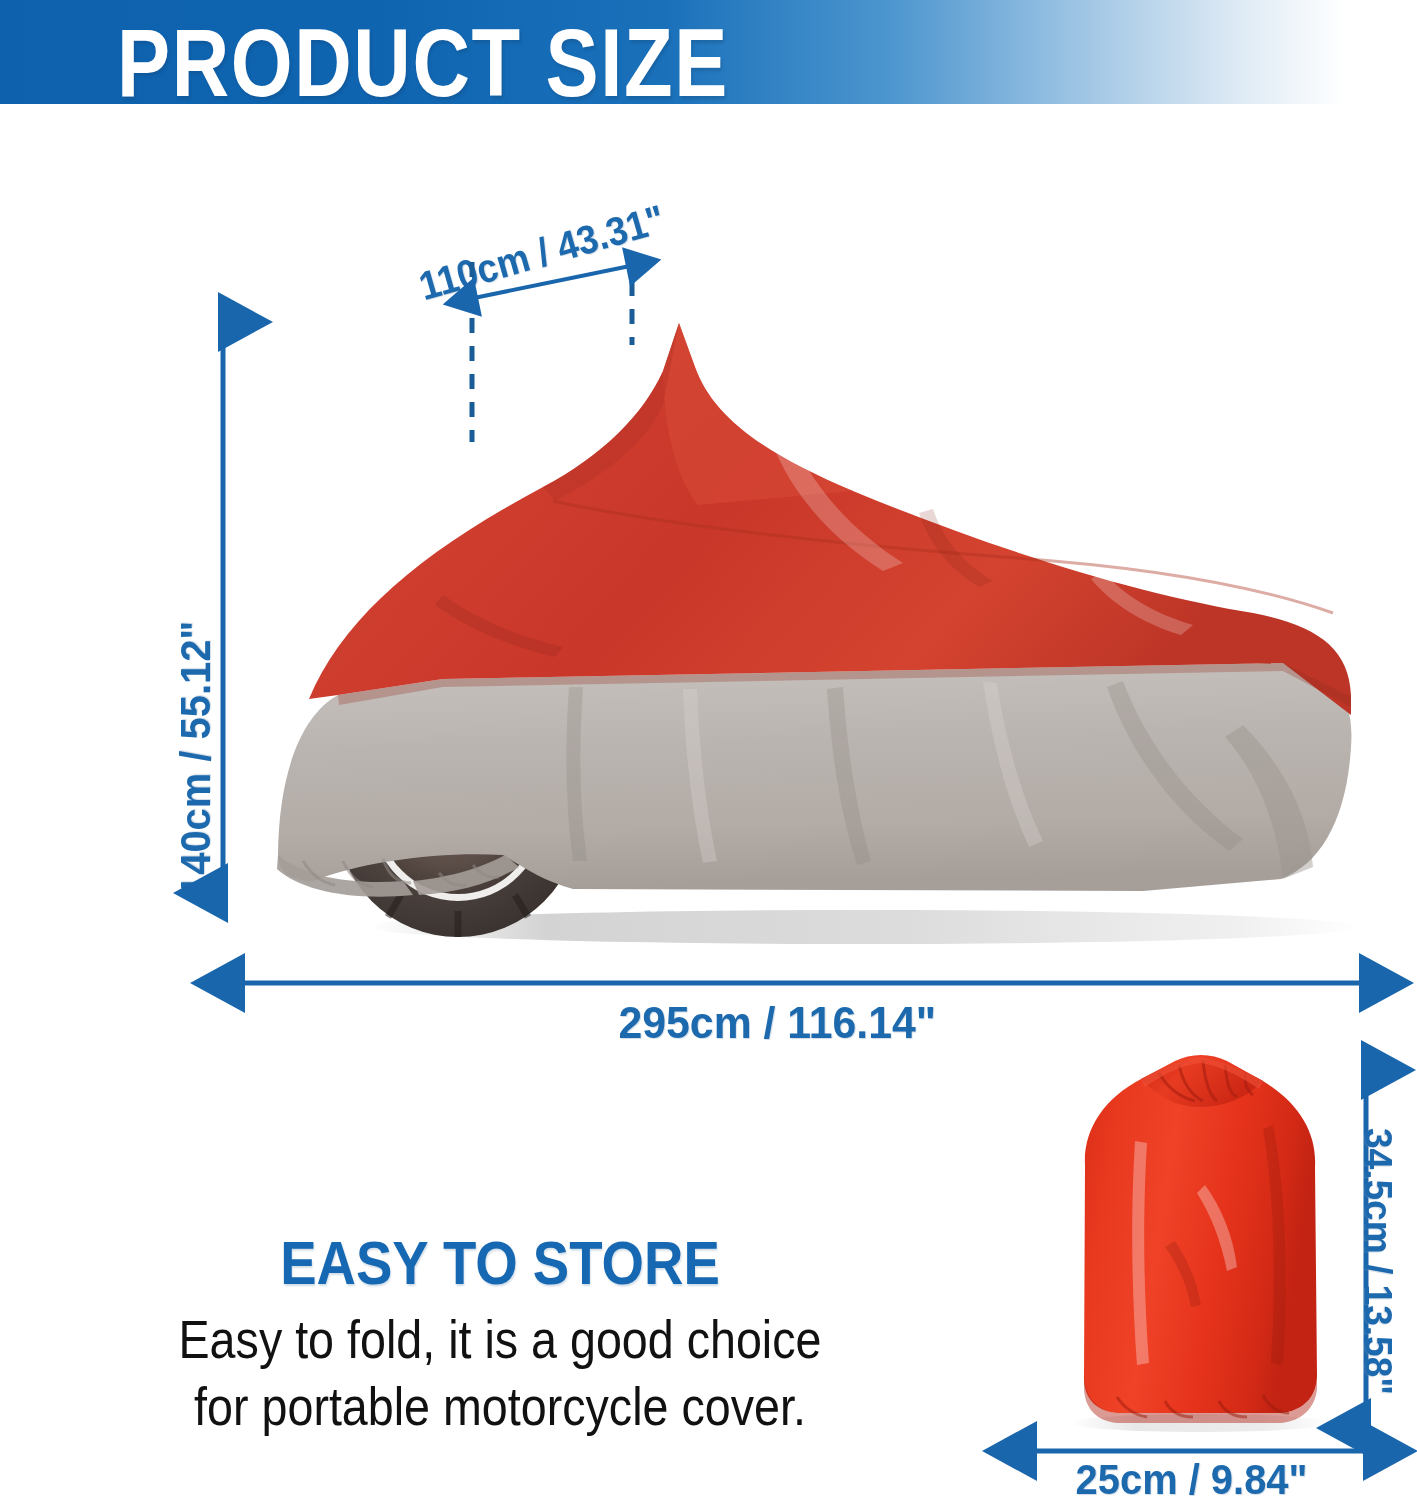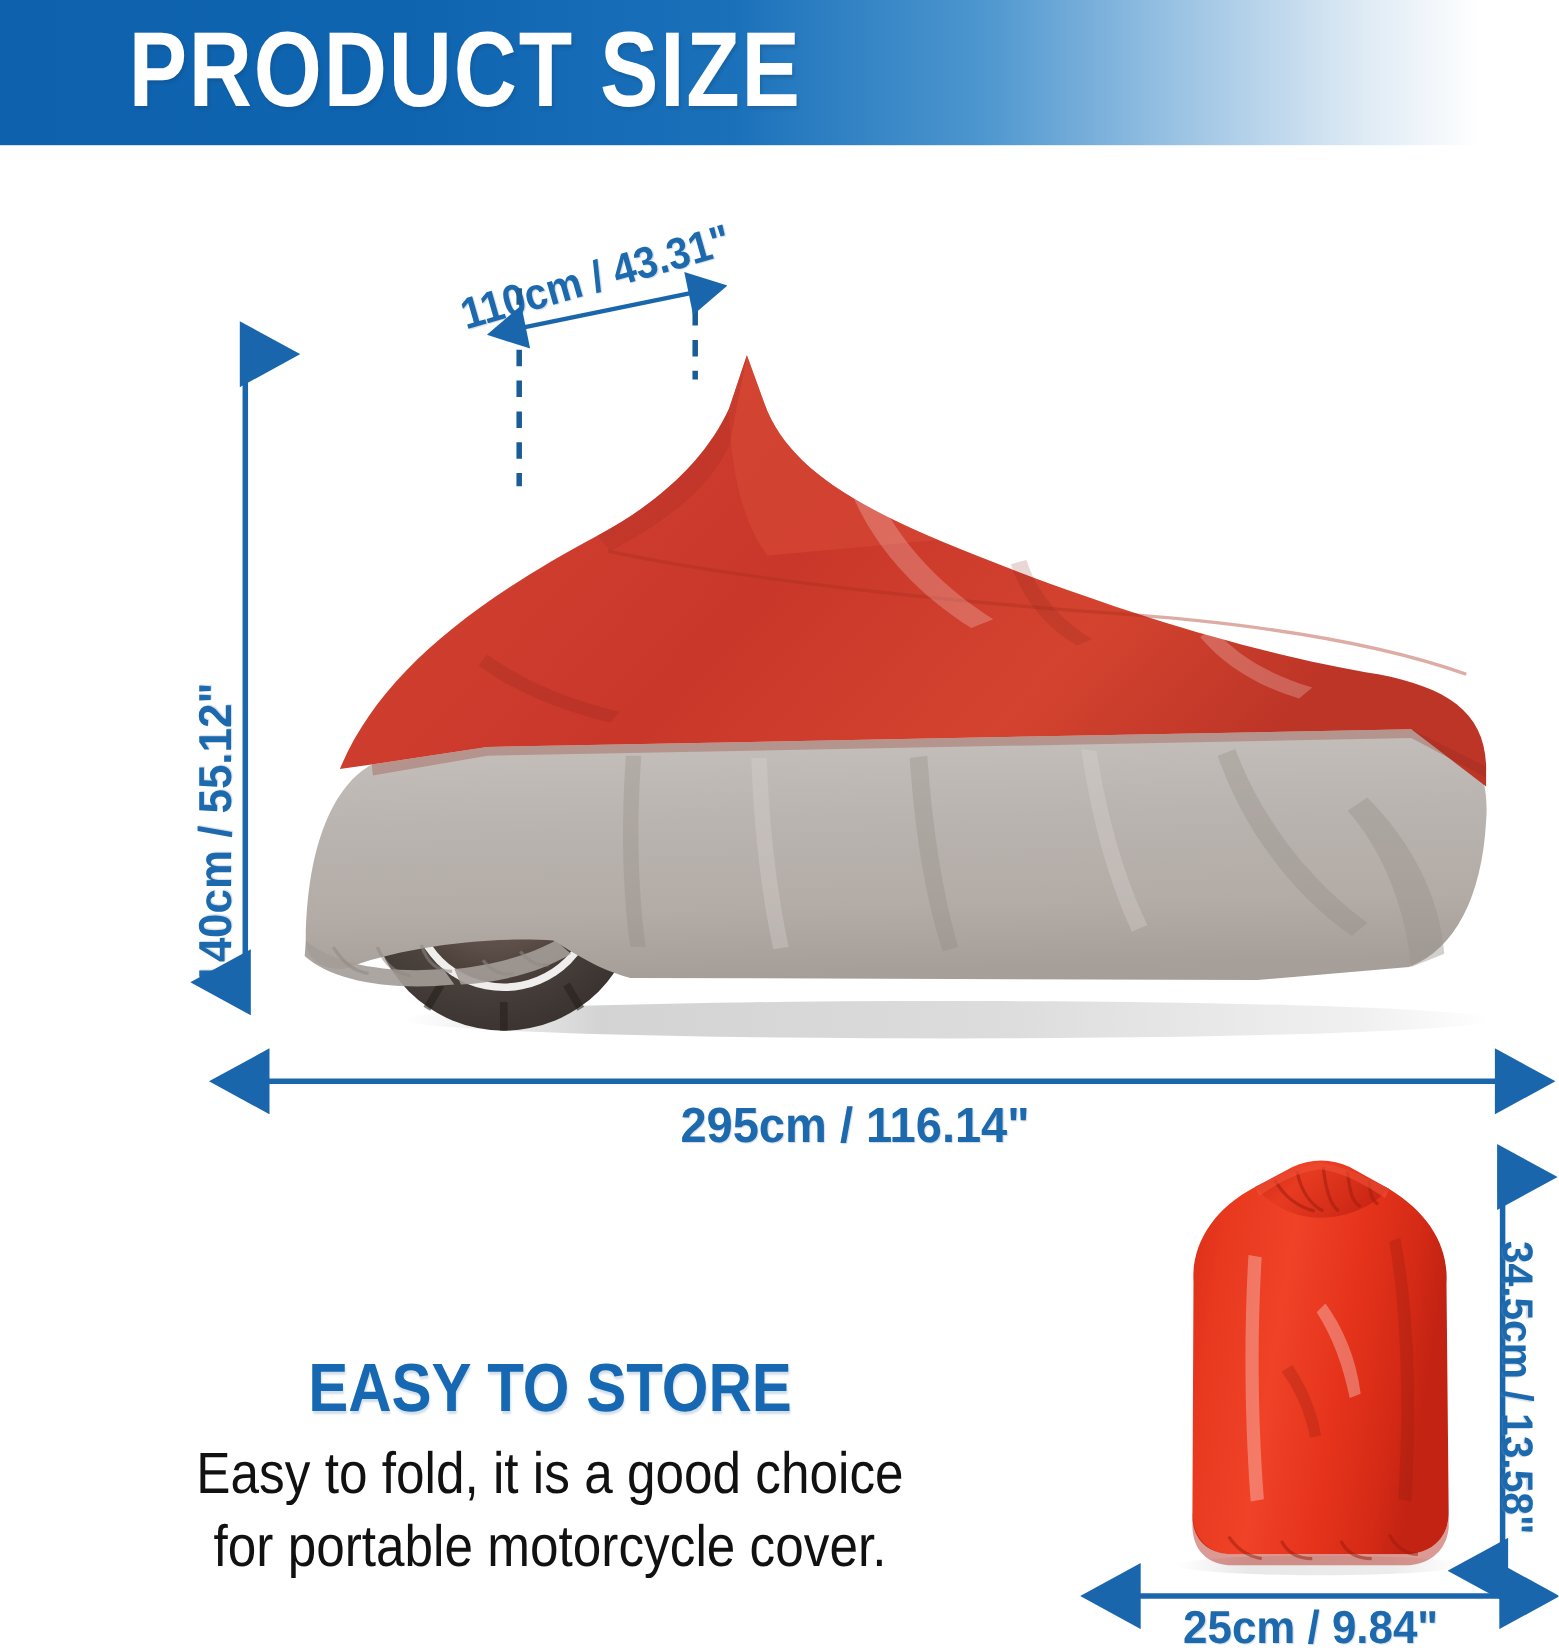--- a/index.html
+++ b/index.html
@@ -17,21 +17,21 @@
     background: #ffffff;
     overflow: hidden;
   }
 
   
   #header-banner {
     position: absolute;
     left: 0;
     top: 0;
     width: 1417px;
-    height: 132px;
+    height: 104px;
     background: linear-gradient(to right,
         #0e62ad 0%,
         #0f64b0 26%,
         #1a71ba 47%,
         #4d96cf 63%,
         #9dc4e4 76%,
         #dce9f4 87%,
         #ffffff 95%,
         #ffffff 100%);
   }

